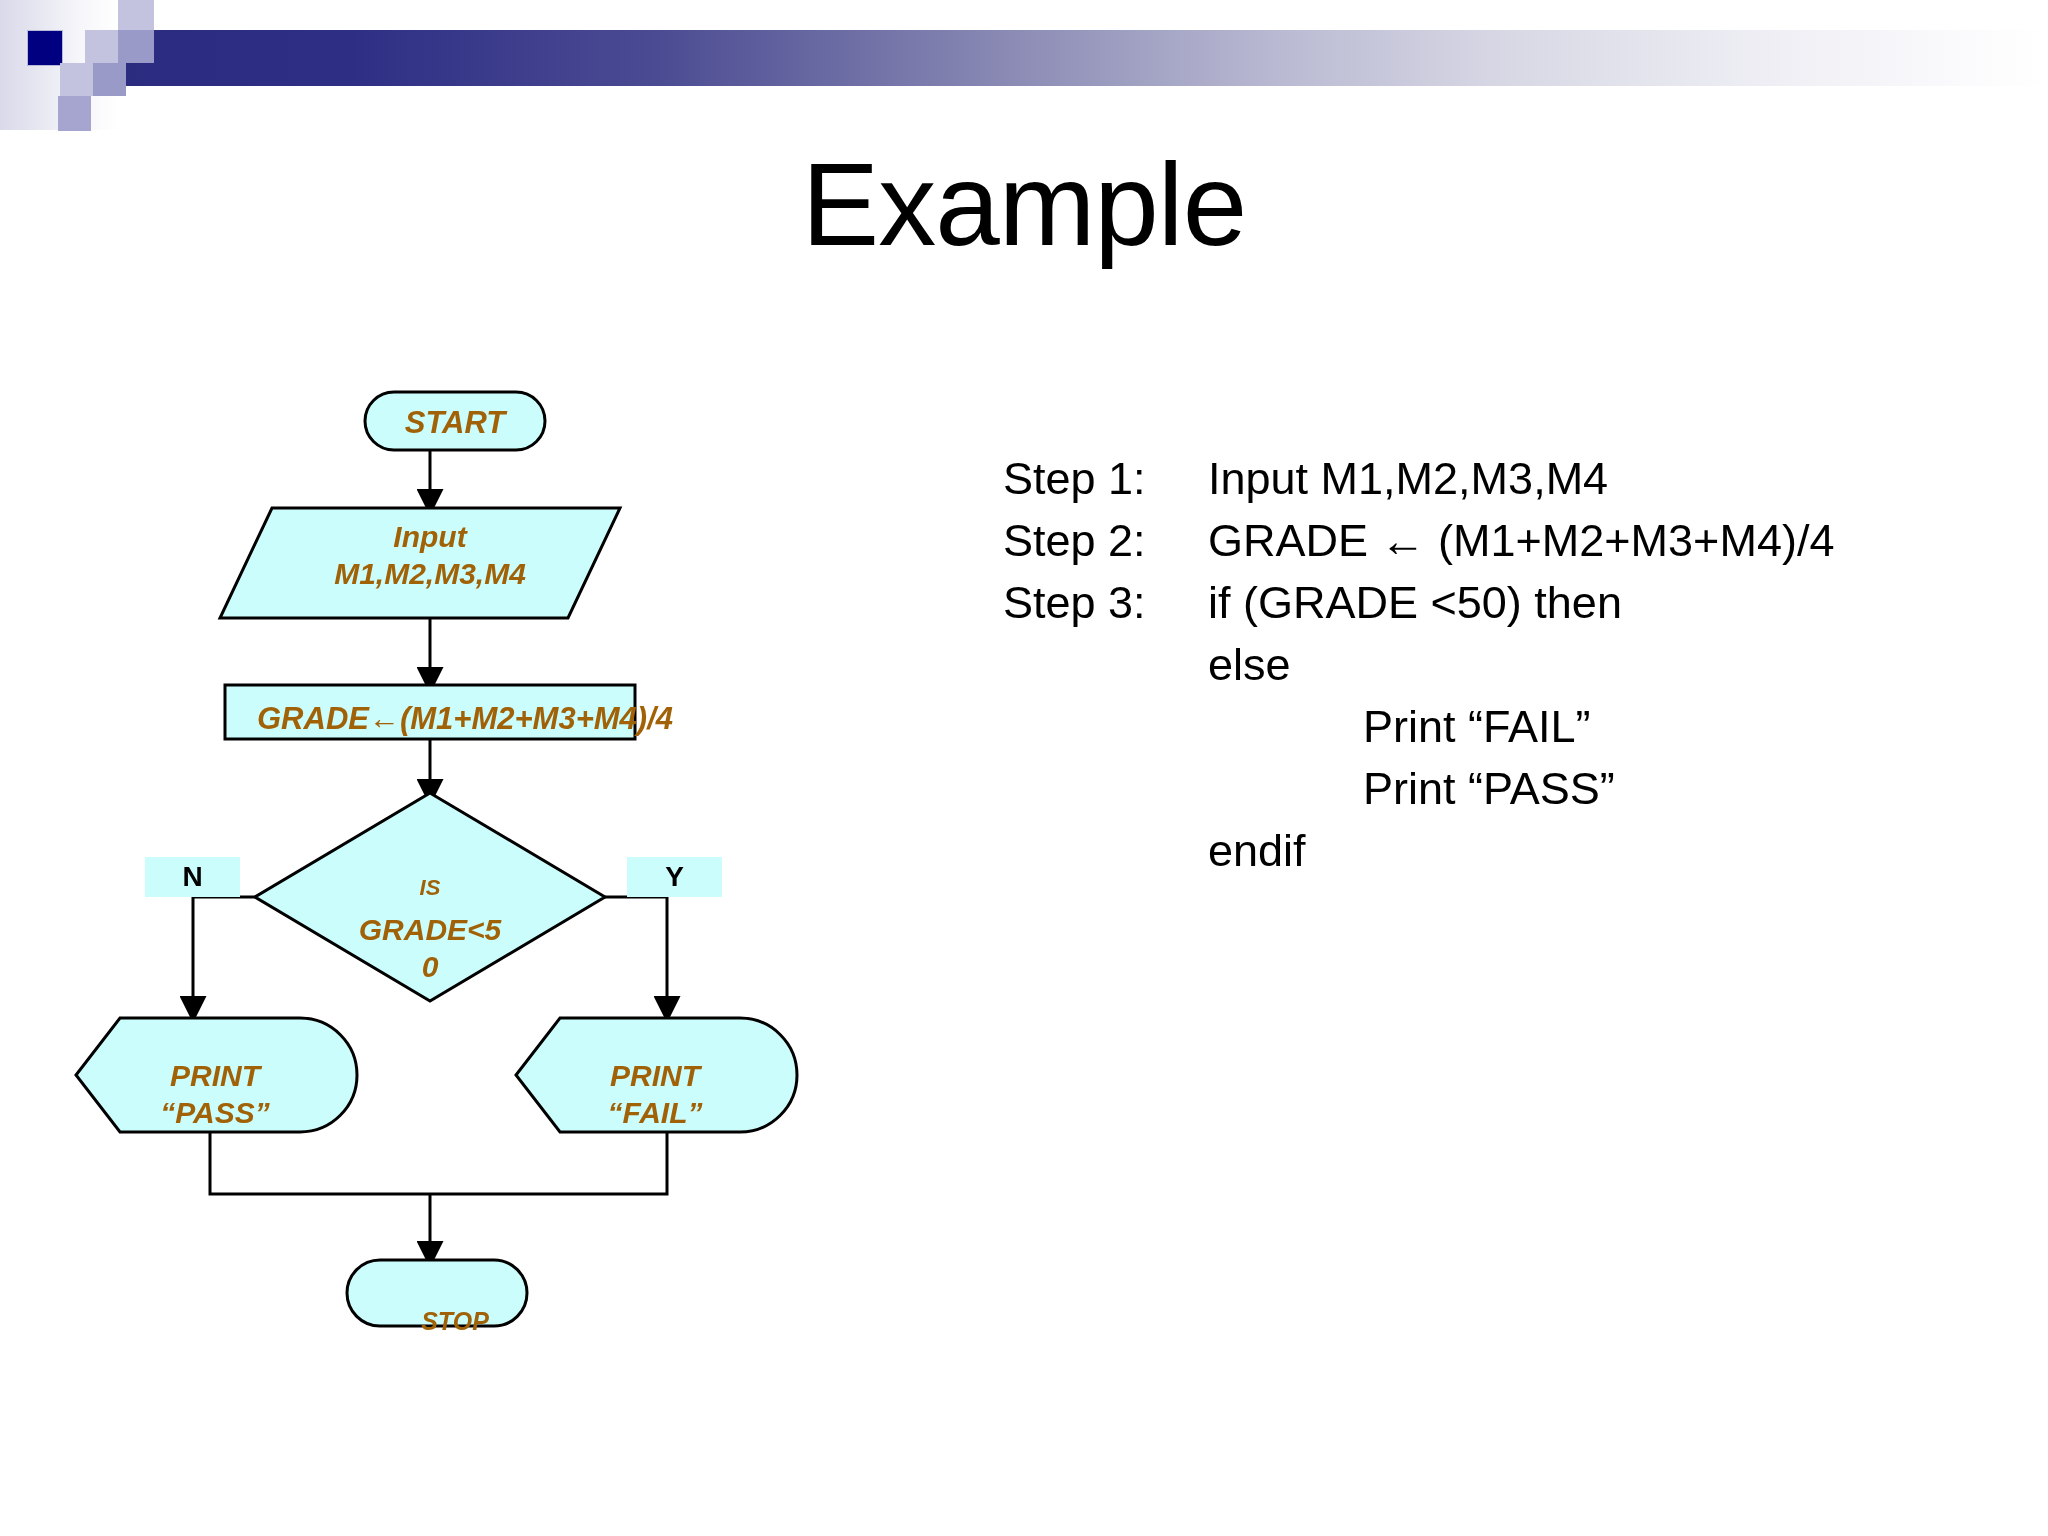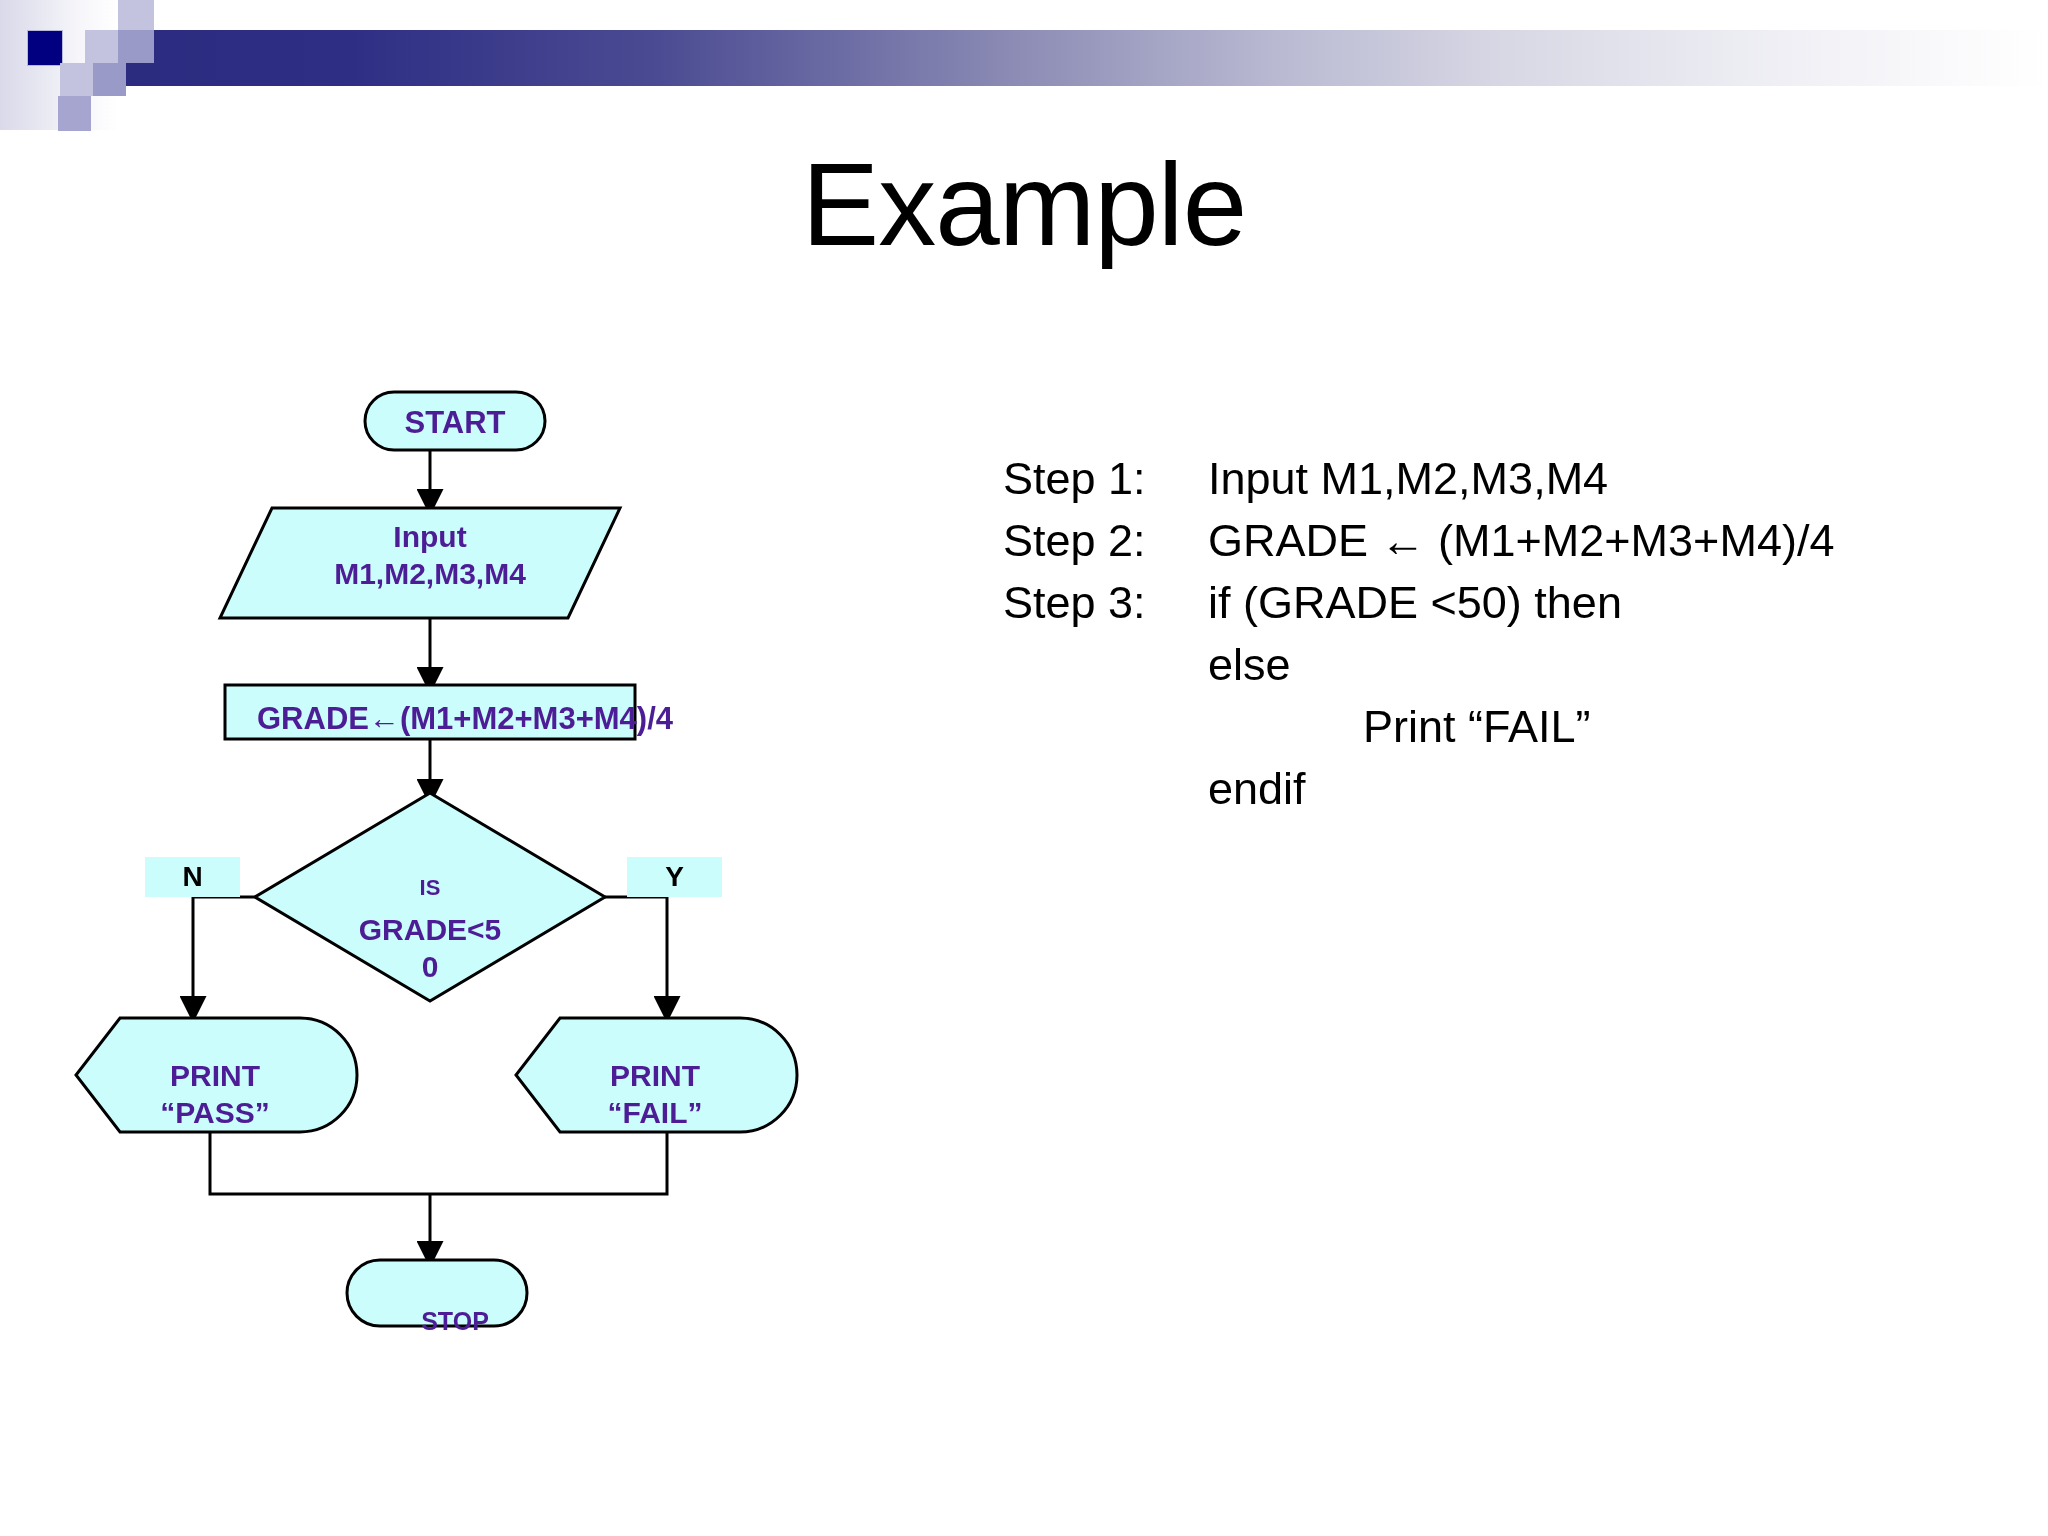--- a/index.html
+++ b/index.html
@@ -67,24 +67,25 @@
     left: 60px;
     top: 380px;
     width: 980px;
     height: 1090px;
   }
   #flowchart svg { display: block; }
   .fc-label {
     position: absolute;
     font-family: "Liberation Sans", sans-serif;
     font-weight: bold;
-    color: #4c1d95;
+    color: #a16207;
     text-align: center;
     line-height: 1.12;
     pointer-events: none;
+    font-style: italic;
   }
 
   
   #pseudocode {
     position: absolute;
     left: 1003px;
     top: 448px;
     width: 1010px;
     font-family: "Liberation Sans", sans-serif;
     font-size: 45px;
@@ -206,16 +207,19 @@
   <div class="pc-row">
     <span class="pc-step">Step 3:</span>
     <span class="pc-body">if (GRADE &lt;50) then</span>
   </div>
   <div class="pc-row pc-indent-1">
     <span>else</span>
   </div>
   <div class="pc-row pc-indent-2">
     <span>Print “FAIL”</span>
   </div>
+  <div class="pc-row pc-indent-2">
+    <span>Print “PASS”</span>
+  </div>
   <div class="pc-row pc-indent-1">
     <span>endif</span>
   </div>
 </div>
 
 </body></html>

